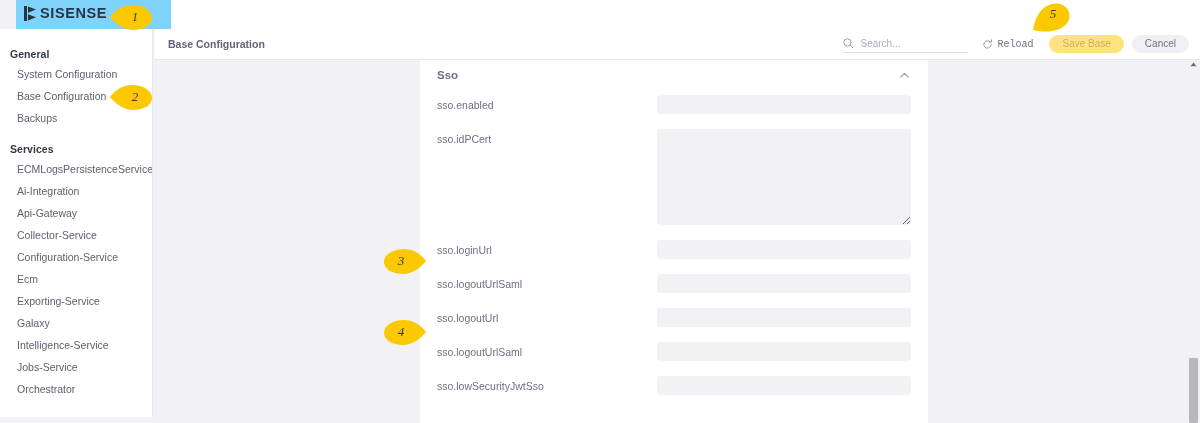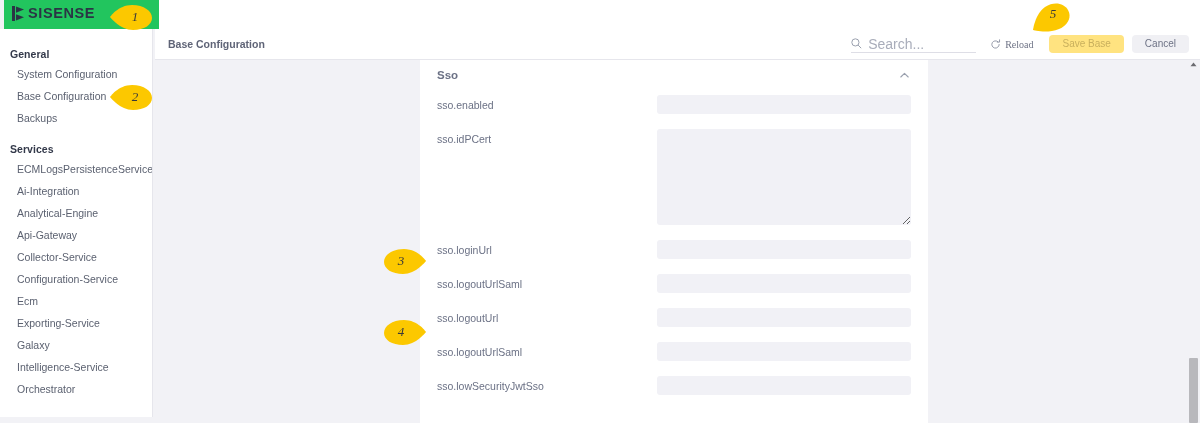--- a/index.html
+++ b/index.html
@@ -8,22 +8,22 @@
     overflow: hidden;
     background: #ffffff;
     font-family: "Liberation Sans", sans-serif;
     -webkit-font-smoothing: antialiased;
   }
 
   #app { position: relative; width: 1200px; height: 423px; background: #f2f2f6; }
 
   
   .logobar {
-    position: absolute; left: 4px; top: 0; width: 155px; height: 29px;
-    background: #22c55e; z-index: 6;
+    position: absolute; left: 16px; top: 0; width: 155px; height: 29px;
+    background: #7dd3fc; z-index: 6;
   }
   .logo-wrap {
     position: absolute; left: 8px; top: 6px;
     display: flex; align-items: center; gap: 2px;
   }
   .logo-mark { width: 14px; height: 15px; display: block; }
   .logo-text {
     font-size: 14.5px; font-weight: 700; letter-spacing: 0.6px;
     color: #2b3445; line-height: 15px;
     font-family: "Liberation Sans", sans-serif;
@@ -75,31 +75,31 @@
   }
   .search-box {
     display: flex; align-items: center; gap: 6px;
     border-bottom: 1px solid #dedee6;
     width: 125px; height: 17px; margin-right: 14px;
   }
   .search-icon { flex: 0 0 auto; display: block; }
   .search-input {
     border: none; outline: none; background: transparent;
     font-family: "Liberation Sans", sans-serif;
-    font-size: 14px; color: #777d8c; width: 100%; padding: 0;
+    font-size: 10px; color: #777d8c; width: 100%; padding: 0;
   }
   .search-input::placeholder { color: #a9adba; }
   .reload-btn {
     display: flex; align-items: flex-end; gap: 4px;
     font-size: 10px; color: #6d7285; cursor: pointer;
     margin-right: 16px; background: none; border: none;
-    font-family: Liberation Serif, serif;
+    font-family: Liberation Mono, monospace;
   }
   .btn {
-    border: none; border-radius: 4px;
+    border: none; border-radius: 9px;
     font-family: "Liberation Sans", sans-serif;
     font-size: 10px; height: 18px; line-height: 18px;
     padding: 0 13px; cursor: pointer;
   }
   .btn-save { background: #ffe380; color: #c9b05d; margin-right: 8px; }
   .btn-cancel { background: #f0f0f4; color: #6d7285; }
 
   
   .content {
     position: absolute; left: 155px; top: 60px; right: 0; bottom: 0;
@@ -197,28 +197,28 @@
   <div class="logobar-filler"></div>
 
   <nav class="sidebar" id="sidebar">
       <div class="side-group-title side-group-general">General</div>
       <div class="side-item">System Configuration</div>
       <div class="side-item active">Base Configuration</div>
       <div class="side-item">Backups</div>
       <div class="side-group-title side-group-services">Services</div>
       <div class="side-item">ECMLogsPersistenceService</div>
       <div class="side-item">Ai-Integration</div>
-      <div class="side-item">Analytical-Engine</div>
       <div class="side-item">Api-Gateway</div>
       <div class="side-item">Collector-Service</div>
       <div class="side-item">Configuration-Service</div>
       <div class="side-item">Ecm</div>
       <div class="side-item">Exporting-Service</div>
       <div class="side-item">Galaxy</div>
       <div class="side-item">Intelligence-Service</div>
+      <div class="side-item">Jobs-Service</div>
       <div class="side-item">Orchestrator</div>
     </nav>
 
   <div class="topbar">
     <span class="page-title">Base Configuration</span>
 
     <div class="topbar-right">
 
       <div class="search-box">
         <svg class="search-icon" width="11" height="11" viewBox="0 0 11 11">

